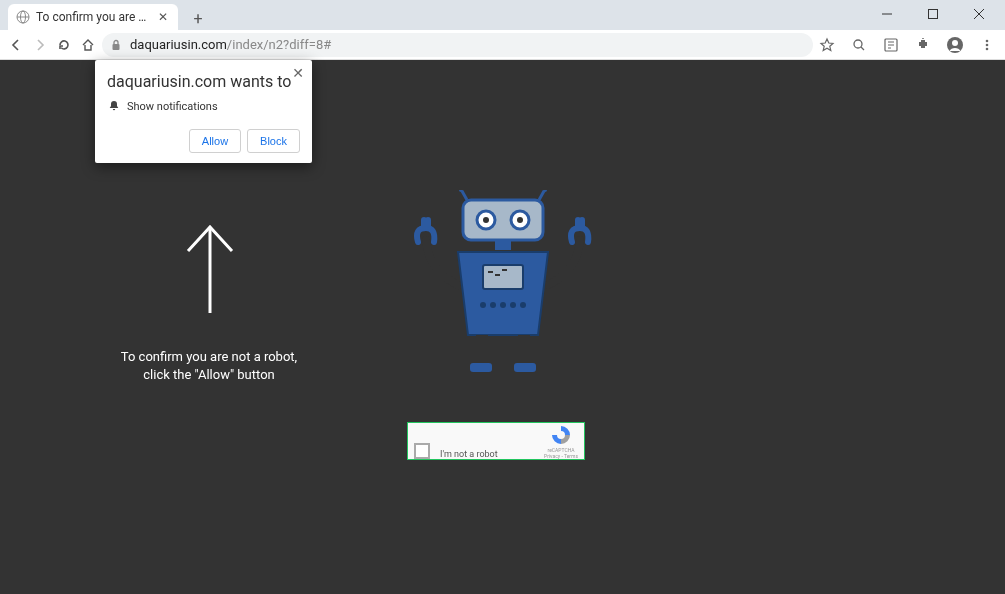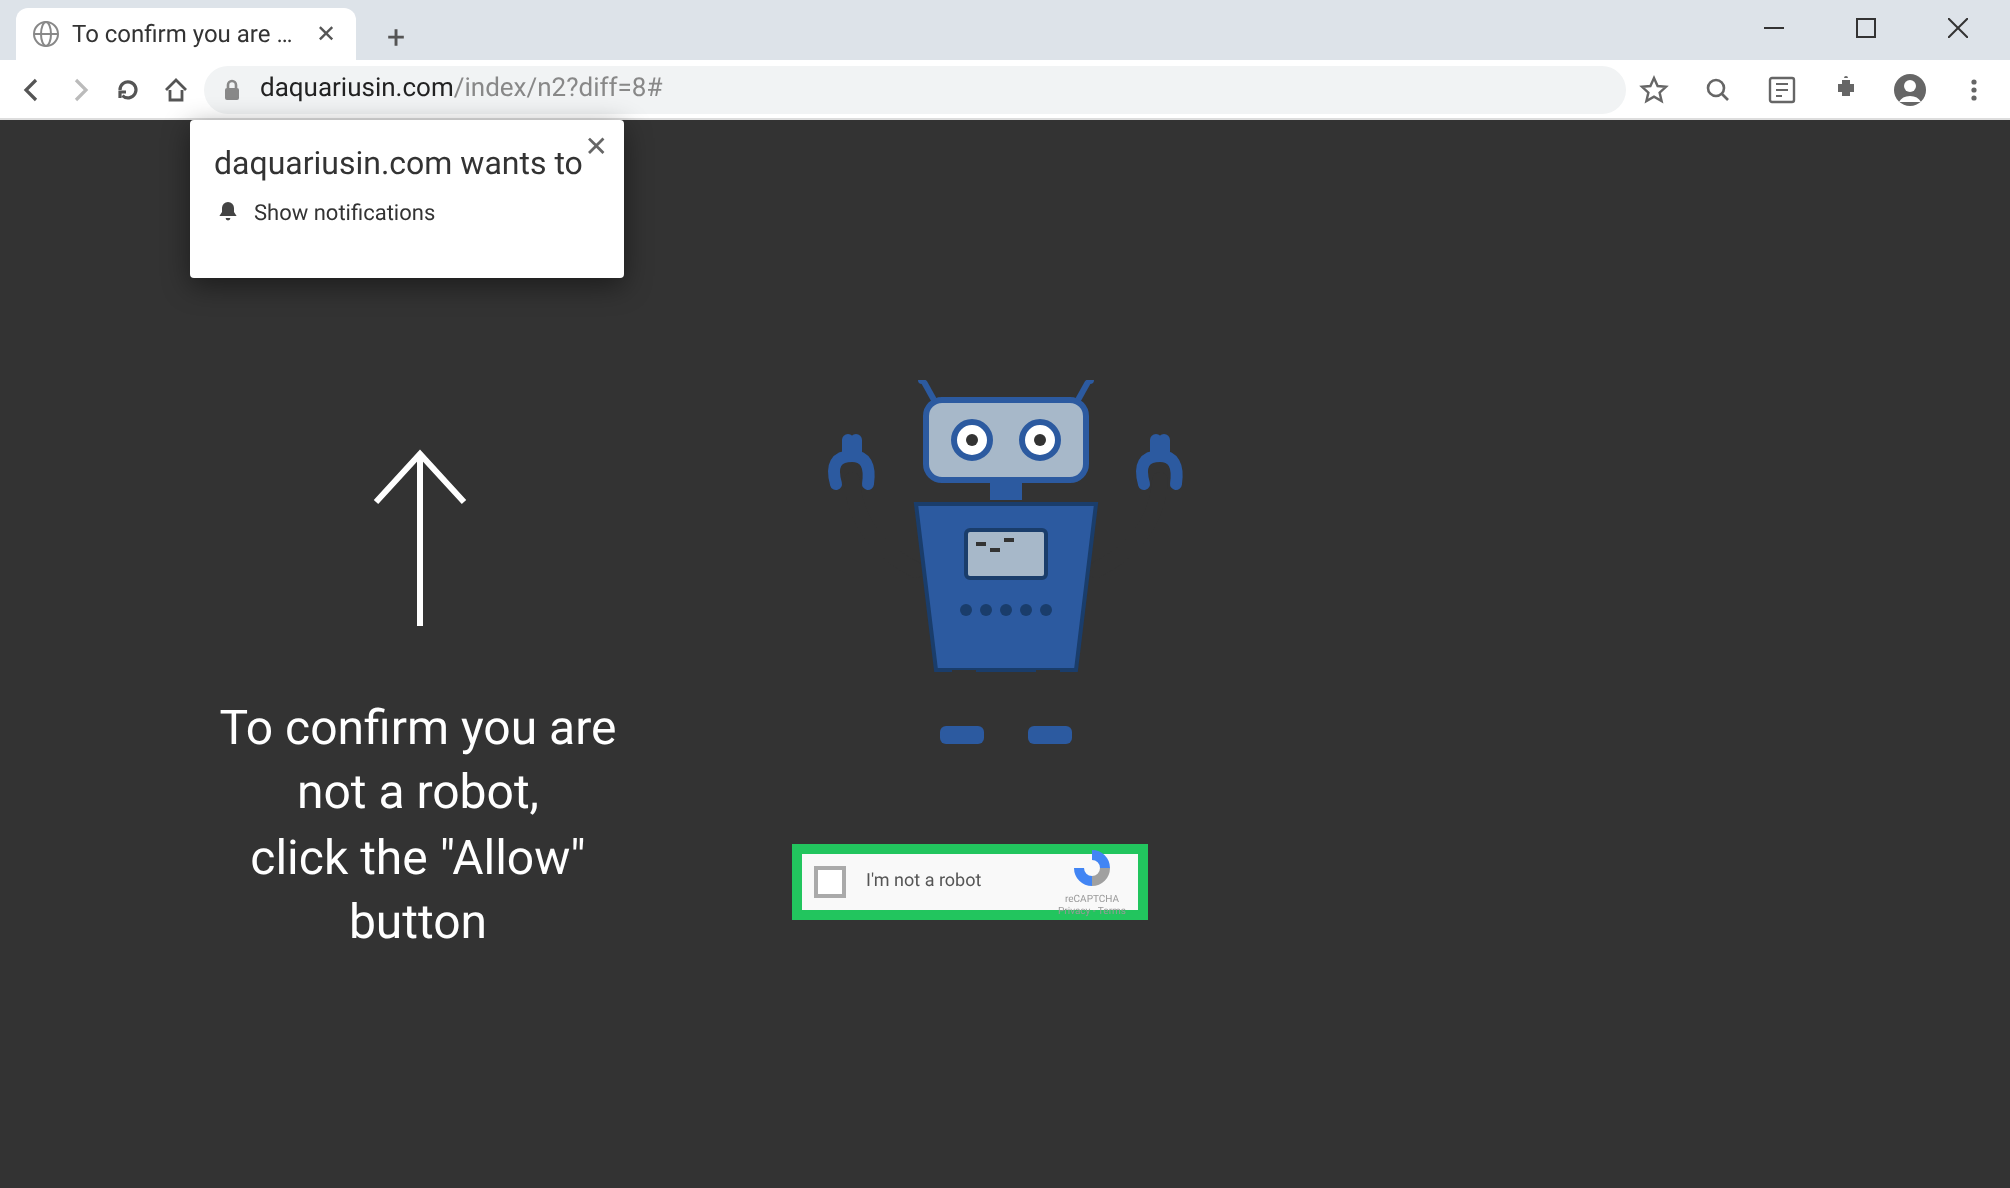--- a/index.html
+++ b/index.html
@@ -195,41 +195,41 @@
       left: 182px;
       width: 56px;
       height: 92px;
     }
     .instruction-text {
       position: absolute;
       top: 288px;
       left: 96px;
       width: 226px;
       color: #fff;
-      font-size: 24px;
+      font-size: 13px;
       text-align: center;
       line-height: 1.35;
     }
     .robot {
       position: absolute;
       top: 130px;
       left: 398px;
       width: 210px;
       height: 190px;
     }
     .recaptcha {
       position: absolute;
       top: 362px;
-      left: 396px;
+      left: 407px;
       width: 178px;
       height: 38px;
       background: #f9f9f9;
-      border: 5px solid #22c55e;
-      display: flex;
-      align-items: center;
+      border: 1px solid #22c55e;
+      display: flex;
+      align-items: flex-end;
       padding: 0 6px;
       gap: 10px;
     }
     .recaptcha-checkbox {
       width: 16px;
       height: 16px;
       border: 2px solid #aaa;
       background: #fff;
     }
     .recaptcha-label {
@@ -363,20 +363,24 @@
     <div class="popup-title">daquariusin.com wants to</div>
     <div class="popup-body">
       <span class="bell-icon">
         <svg width="14" height="14" viewBox="0 0 14 14">
             <path d="M7 2 a3 3 0 0 1 3 3 v2 l1.3 2 H2.7 L4 7 V5 a3 3 0 0 1 3 -3 Z" fill="#444"></path>
             <path d="M5.8 10 a1.2 1.2 0 0 0 2.4 0" fill="#444"></path>
           </svg>
       </span>
       <span class="popup-text">Show notifications</span>
     </div>
+    <div class="popup-buttons">
+      <button class="popup-btn">Allow</button>
+      <button class="popup-btn">Block</button>
+    </div>
   </div>
 
   <div class="arrow-up">
     <svg width="56" height="92" viewBox="0 0 56 92">
       <line x1="28" y1="90" x2="28" y2="6" stroke="#fff" stroke-width="3"></line>
       <polyline points="6,28 28,4 50,28" fill="none" stroke="#fff" stroke-width="3"></polyline>
     </svg>
   </div>
 
   <div class="instruction-text">

